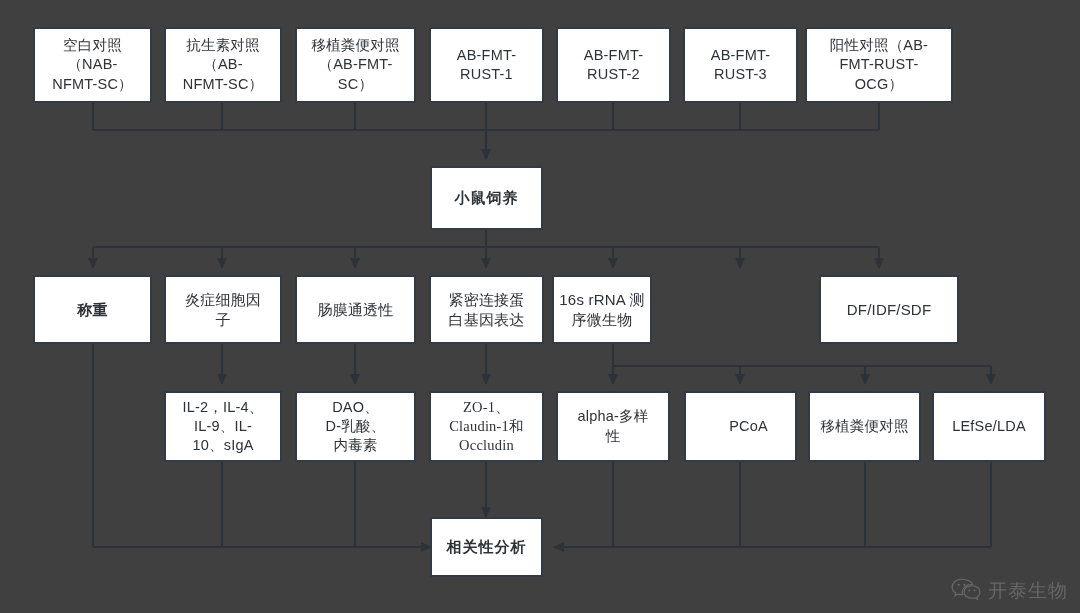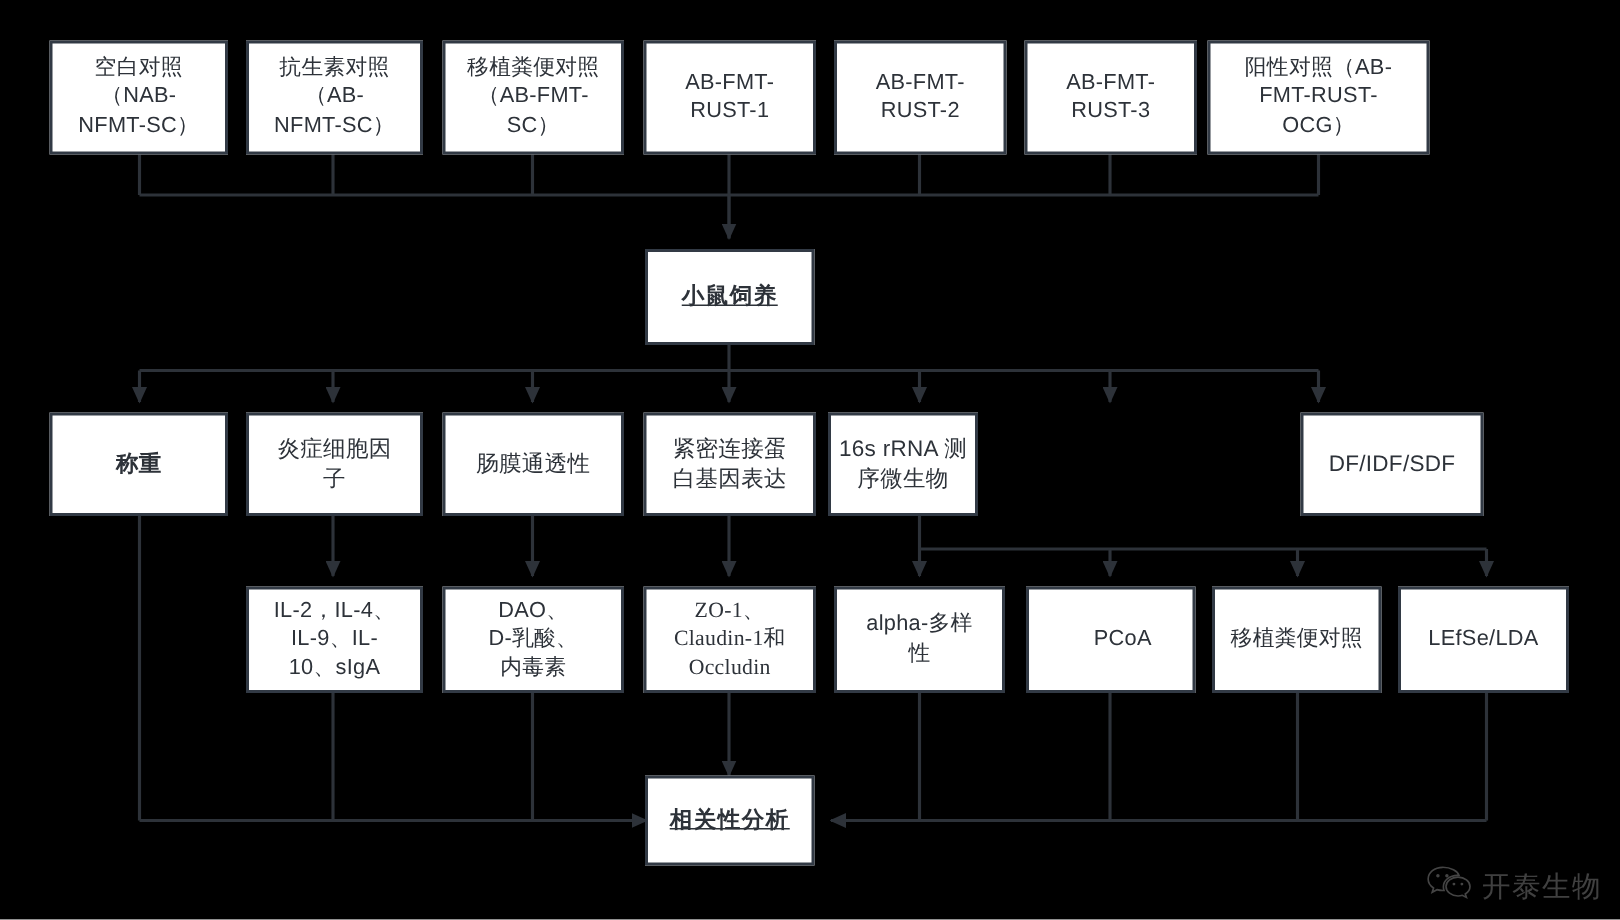--- a/index.html
+++ b/index.html
@@ -7,21 +7,21 @@
     padding: 0;
     background: #ffffff;
   }
   body {
     font-family: "Liberation Sans", "DejaVu Sans", sans-serif;
   }
   #canvas {
     position: relative;
     width: 1080px;
     height: 613px;
-    background: #000000;
+    background: #404040;
     overflow: hidden;
   }
   svg.wires {
     position: absolute;
     left: 0;
     top: 0;
     width: 1080px;
     height: 613px;
     pointer-events: none;
   }
@@ -37,21 +37,20 @@
     color: #2d3239;
     font-size: 15px;
     line-height: 1.32;
     letter-spacing: 0.2px;
     padding: 2px 4px;
     white-space: pre-line;
   }
   .node.bold {
     font-weight: bold;
     letter-spacing: 1px;
-    text-decoration: underline;
   }
   .node.small {
     font-size: 14.5px;
   }
   #watermark {
     position: absolute;
     right: 12px;
     bottom: 8px;
     display: flex;
     align-items: center;
@@ -164,21 +163,21 @@
   <div class="node bold" style="left:430px; top:166px; width:113px; height:64px;">小鼠饲养</div>
 
   <div class="node" style="left:33px; top:275px; width:119px; height:69px;font-weight:bold;">称重</div>
   <div class="node" style="left:164px; top:275px; width:118px; height:69px;">炎症细胞因
 子</div>
   <div class="node" style="left:429px; top:275px; width:115px; height:69px;">紧密连接蛋
 白基因表达</div>
   <div class="node" style="left:295px; top:275px; width:121px; height:69px;">肠膜通透性</div>
   <div class="node" style="left:552px; top:275px; width:100px; height:69px;">16s rRNA 测
 序微生物</div>
-  <div class="node" style="left:819px; top:275px; width:122px; height:69px;margin-left:48px;">DF/IDF/SDF</div>
+  <div class="node" style="left:819px; top:275px; width:140px; height:69px;">DF/IDF/SDF</div>
 
   <div class="node small" style="left:164px; top:391px; width:118px; height:71px;">IL-2，IL-4、
 IL-9、IL-
 10、sIgA</div>
   <div class="node small" style="left:295px; top:391px; width:121px; height:71px;">DAO、
 D-乳酸、
 内毒素</div>
   <div class="node small" style="left:429px; top:391px; width:115px; height:71px;font-family:Liberation Serif, serif;">ZO-1、
 Claudin-1和
 Occludin</div>

